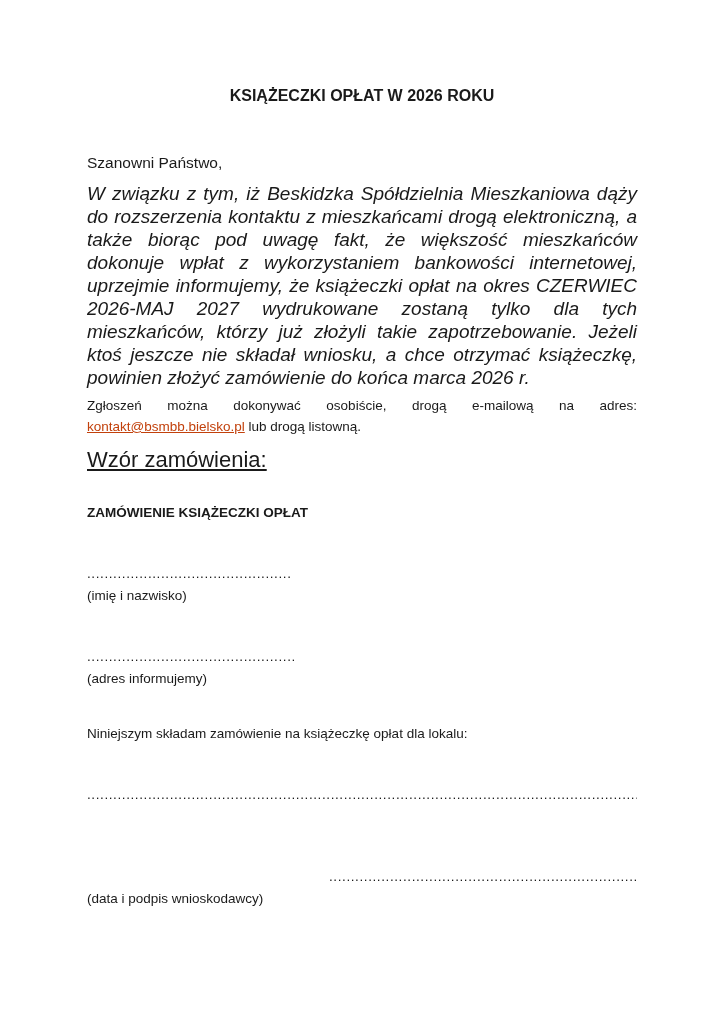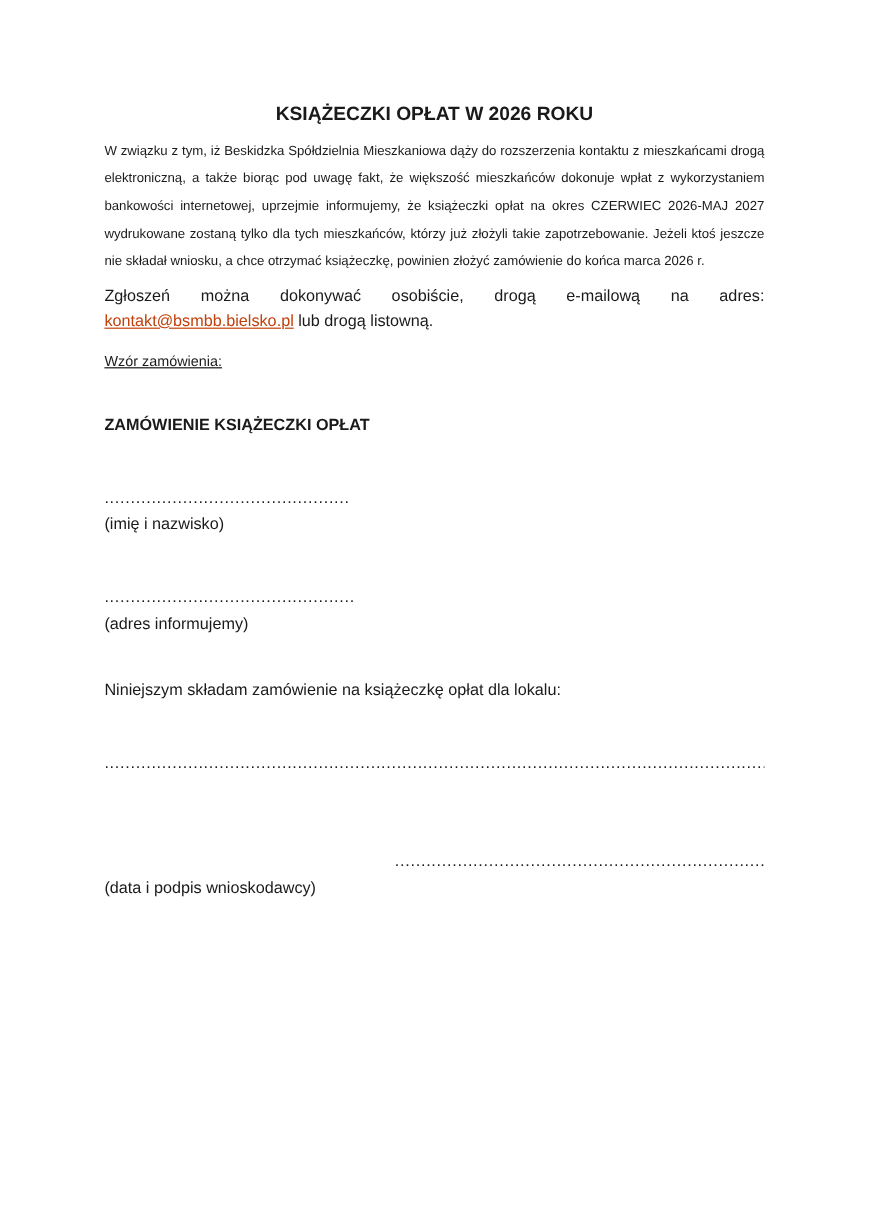--- a/index.html
+++ b/index.html
@@ -28,41 +28,42 @@
     margin: 0;
     line-height: 20px;
   }
   .salutation {
     margin: 47px 0 0 0;
     font-size: 15.5px;
     line-height: 20px;
   }
   .para-main {
     margin: 9px 0 0 0;
-    font-size: 11px;
+    font-size: 19px;
     line-height: 23px;
     text-align: justify;
+    font-style: italic;
   }
   .para-small {
     margin: 6px 0 0 0;
     font-size: 13.5px;
     line-height: 21px;
     text-align: justify;
   }
   .para-small.first {
     margin-top: 8px;
   }
   .email-link {
     color: #c2410c;
     text-decoration: underline;
     cursor: pointer;
   }
   .wzor-heading {
     margin: 12px 0 0 0;
-    font-size: 12px;
+    font-size: 22px;
     font-weight: normal;
     text-decoration: underline;
     line-height: 22px;
   }
   .form-heading {
     margin: 33px 0 0 0;
     font-size: 13.5px;
     font-weight: bold;
     line-height: 17px;
   }
@@ -95,20 +96,21 @@
     line-height: 18px;
   }
 </style>
 </head>
 <body>
 
 <div class="page">
 
   <h1 class="title">KSIĄŻECZKI OPŁAT W 2026 ROKU</h1>
 
+  <p class="salutation">Szanowni Państwo,</p>
 
   <p class="para-main">W związku z tym, iż Beskidzka Spółdzielnia Mieszkaniowa dąży do rozszerzenia kontaktu z mieszkańcami drogą elektroniczną, a także biorąc pod uwagę fakt, że większość mieszkańców dokonuje wpłat z wykorzystaniem bankowości internetowej, uprzejmie informujemy, że książeczki opłat na okres CZERWIEC 2026-MAJ 2027 wydrukowane zostaną tylko dla tych mieszkańców, którzy już złożyli takie zapotrzebowanie. Jeżeli ktoś jeszcze nie składał wniosku, a chce otrzymać książeczkę, powinien złożyć zamówienie do końca marca 2026 r.</p>
 
 
   <p class="para-small"><span>Zgłoszeń można dokonywać osobiście, drogą e-mailową na adres: </span><span class="email-link">kontakt@bsmbb.bielsko.pl</span><span> lub drogą listowną.</span></p>
 
   <p class="wzor-heading">Wzór zamówienia:</p>
 
   <p class="form-heading">ZAMÓWIENIE KSIĄŻECZKI OPŁAT</p>
 

